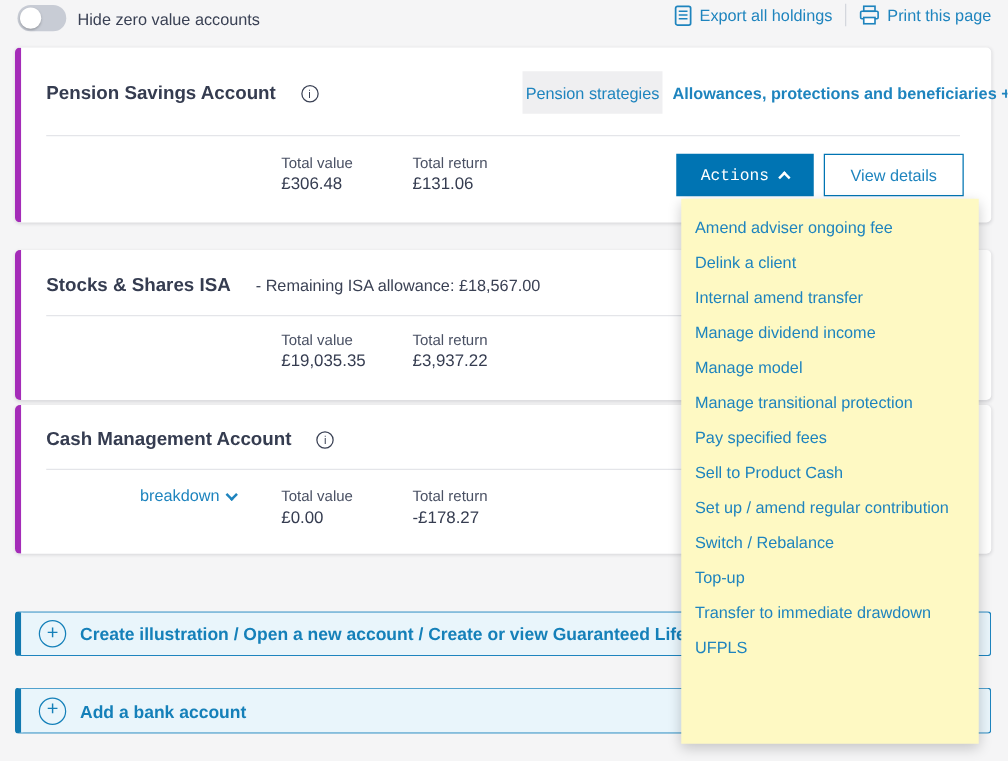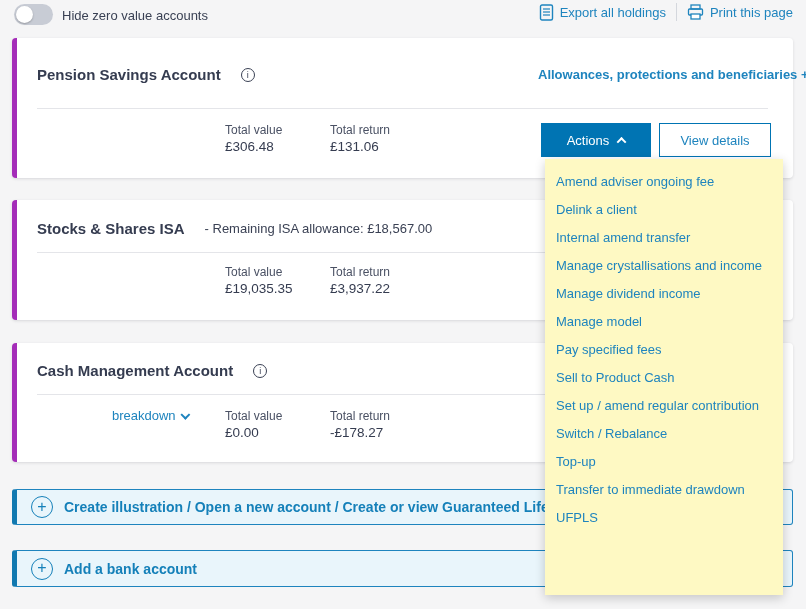--- a/index.html
+++ b/index.html
@@ -27,21 +27,21 @@
 
   .info-icon { display:inline-flex; align-items:center; justify-content:center; width:14px; height:14px;
                border:1px solid #3a4154; border-radius:50%; font-size:9px; font-weight:normal; color:#3a4154; cursor:pointer; }
   .info-icon::before { content:"i"; }
 
   .btn-grey { position:absolute; height:34px; background:#efeff1; border:none; color:#1e84be; font-size:13px;
               font-family:inherit; display:flex; align-items:center; justify-content:center; cursor:pointer; }
   .link-bold { position:absolute; color:#1e84be; font-size:13px; font-weight:bold; cursor:pointer; white-space:nowrap; }
 
   .btn-primary { position:absolute; height:34px; background:#0074b3; border:none; color:#ffffff; font-size:13px;
-                 font-family:Liberation Sans, sans-serif; display:flex; align-items:center; justify-content:center; gap:9px; cursor:pointer; }
+                 font-family:Liberation Mono, monospace; display:flex; align-items:center; justify-content:center; gap:9px; cursor:pointer; }
   .btn-outline { position:absolute; height:34px; background:#ffffff; border:1px solid #0074b3; color:#1e84be; font-size:13px;
                  font-family:inherit; display:flex; align-items:center; justify-content:center; cursor:pointer; }
   .chev-up { width:7px; height:7px; border-left:2px solid #ffffff; border-top:2px solid #ffffff; transform:rotate(45deg) translate(1px,1px); }
   .chev-down { width:7px; height:7px; border-left:2px solid #1e84be; border-bottom:2px solid #1e84be; transform:rotate(-45deg) translate(-1px,-2px); display:inline-block; }
 
   .breakdown-link { position:absolute; color:#1e84be; font-size:13px; cursor:pointer; display:flex; align-items:center; gap:8px; }
 
   
   .banner { position:absolute; left:12px; width:781px; background:#e9f5fb; border:1px solid #1e84be;
             border-left:5px solid #1179b0; border-radius:3px; display:flex; align-items:center; gap:11px;
@@ -92,20 +92,21 @@
       </span>
       <span>Print this page</span>
     </div>
   </div>
 
   <div class="card" style="top:38px; height:140px;">
     <div class="card-title" style="top:28px;">
       <span>Pension Savings Account</span>
       <span class="info-icon"></span>
     </div>
+    <button class="btn-grey" style="left:401px; top:19px; width:112px;">Pension strategies</button>
     <span class="link-bold" style="left:521px; top:29px;">Allowances, protections and beneficiaries +</span>
 
     <div class="divider" style="top:70px;"></div>
 
     <span class="col-label" style="left:208px; top:85px;">Total value</span>
     <span class="col-value" style="left:208px; top:101px;">£306.48</span>
     <span class="col-label" style="left:313px; top:85px;">Total return</span>
     <span class="col-value" style="left:313px; top:101px;">£131.06</span>
 
     <button class="btn-primary" style="left:524px; top:85px; width:110px;">
@@ -121,21 +122,21 @@
       <span class="card-sub">- Remaining ISA allowance: £18,567.00</span>
     </div>
     <div class="divider" style="top:52px;"></div>
 
     <span class="col-label" style="left:208px; top:65px;">Total value</span>
     <span class="col-value" style="left:208px; top:81px;">£19,035.35</span>
     <span class="col-label" style="left:313px; top:65px;">Total return</span>
     <span class="col-value" style="left:313px; top:81px;">£3,937.22</span>
   </div>
 
-  <div class="card" style="top:343px; height:119px;">
+  <div class="card" style="top:324px; height:119px;">
     <div class="card-title" style="top:19px;">
       <span>Cash Management Account</span>
       <span class="info-icon"></span>
     </div>
     <div class="divider" style="top:51px;"></div>
 
     <span class="breakdown-link" style="left:95px; top:65px;">
       <span>breakdown</span>
       <span class="chev-down"></span>
     </span>
@@ -152,23 +153,23 @@
   </div>
   <div class="banner" style="top:550px; height:37px;">
     <span class="plus-icon"></span>
     <span class="banner-label">Add a bank account</span>
   </div>
 
   <div class="menu">
       <a class="menu-item">Amend adviser ongoing fee</a>
       <a class="menu-item">Delink a client</a>
       <a class="menu-item">Internal amend transfer</a>
-      <a class="menu-item">Manage crystallisations and income</a>
       <a class="menu-item">Manage dividend income</a>
       <a class="menu-item">Manage model</a>
+      <a class="menu-item">Manage transitional protection</a>
       <a class="menu-item">Pay specified fees</a>
       <a class="menu-item">Sell to Product Cash</a>
       <a class="menu-item">Set up / amend regular contribution</a>
       <a class="menu-item">Switch / Rebalance</a>
       <a class="menu-item">Top-up</a>
       <a class="menu-item">Transfer to immediate drawdown</a>
       <a class="menu-item">UFPLS</a>
     </div>
 
 </div>

